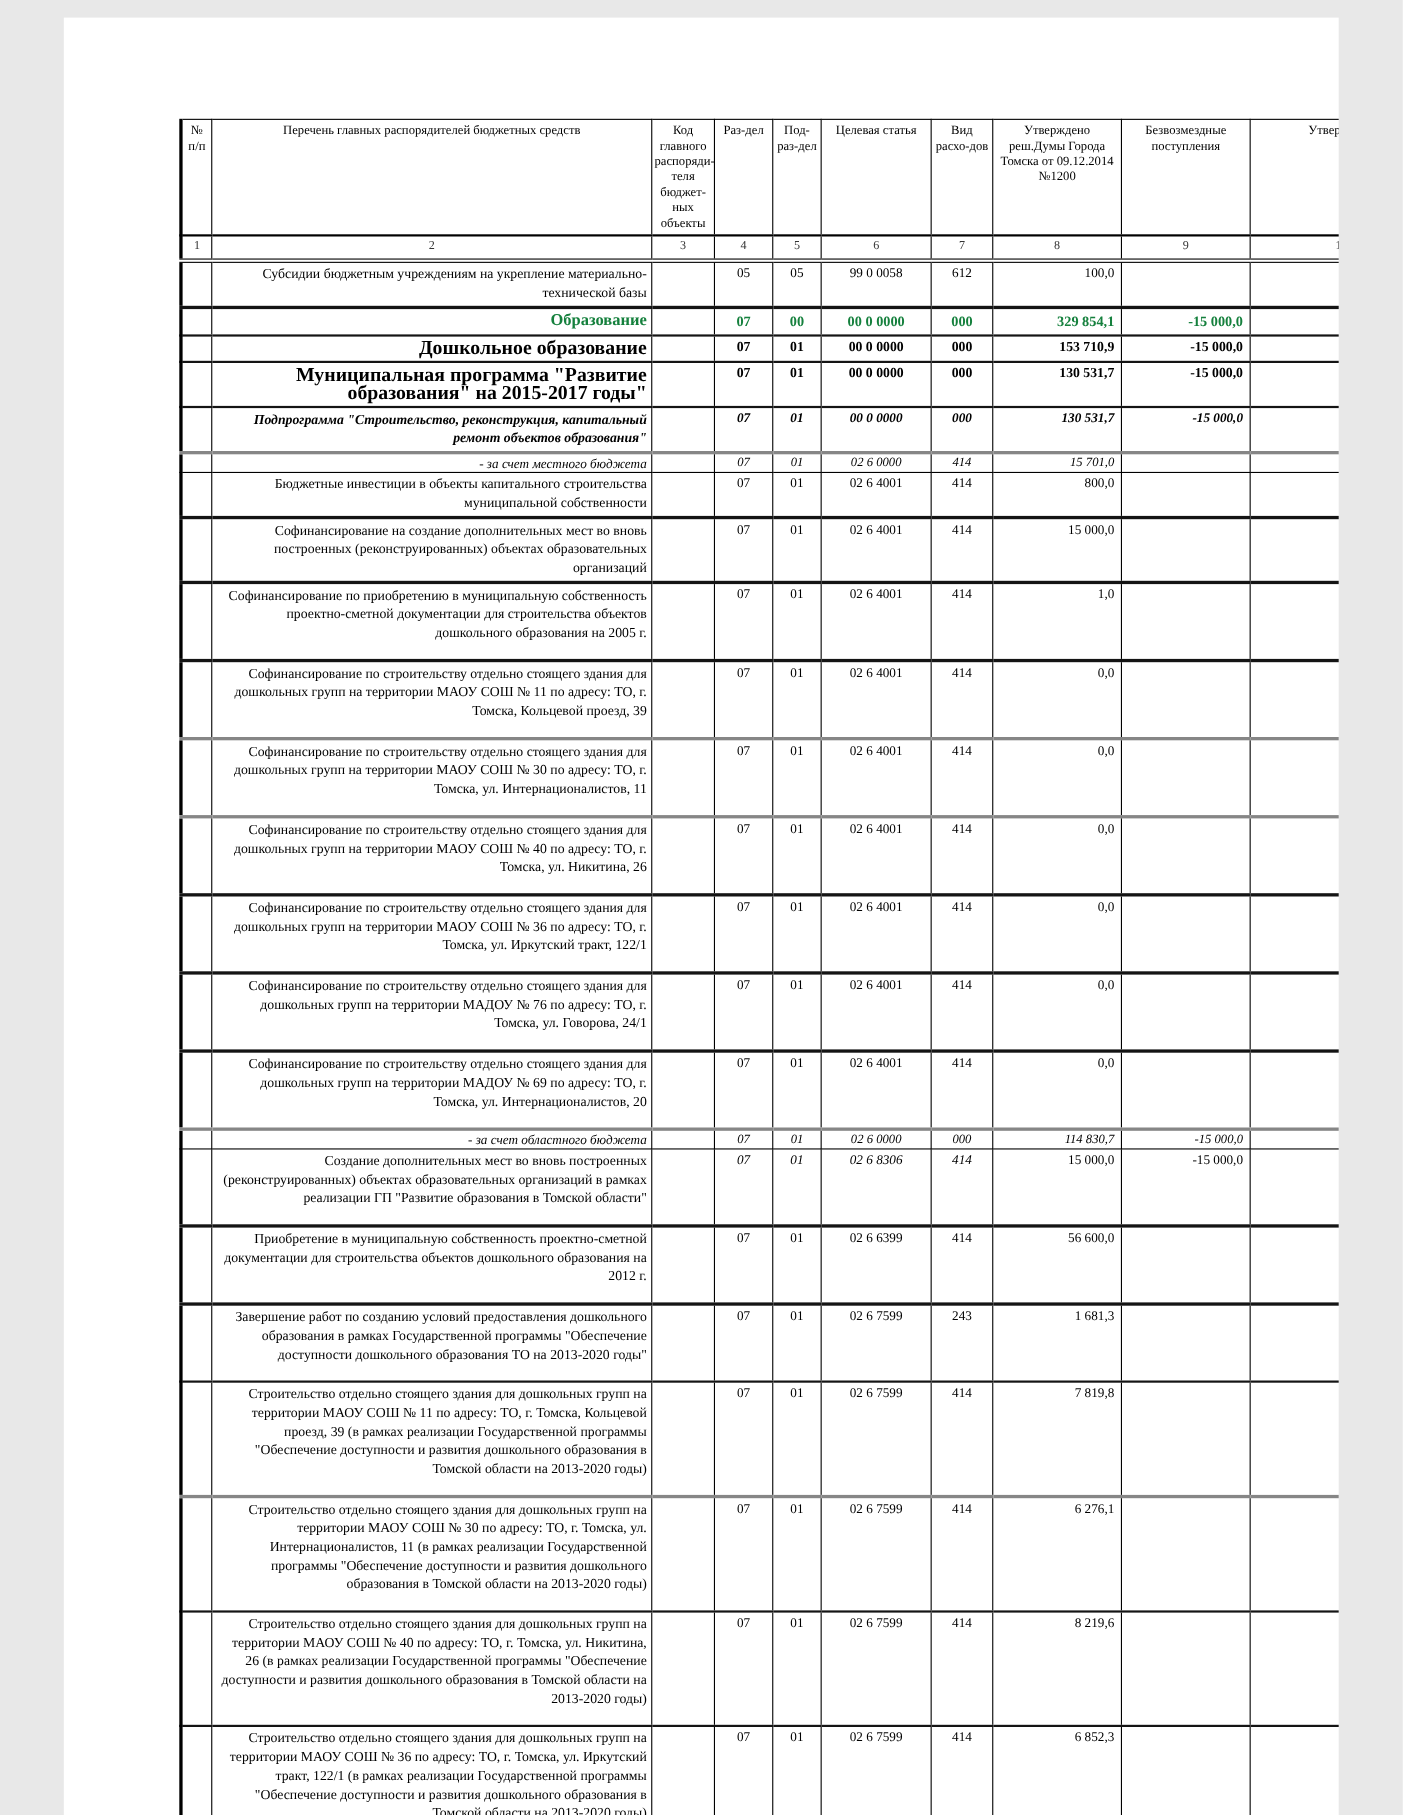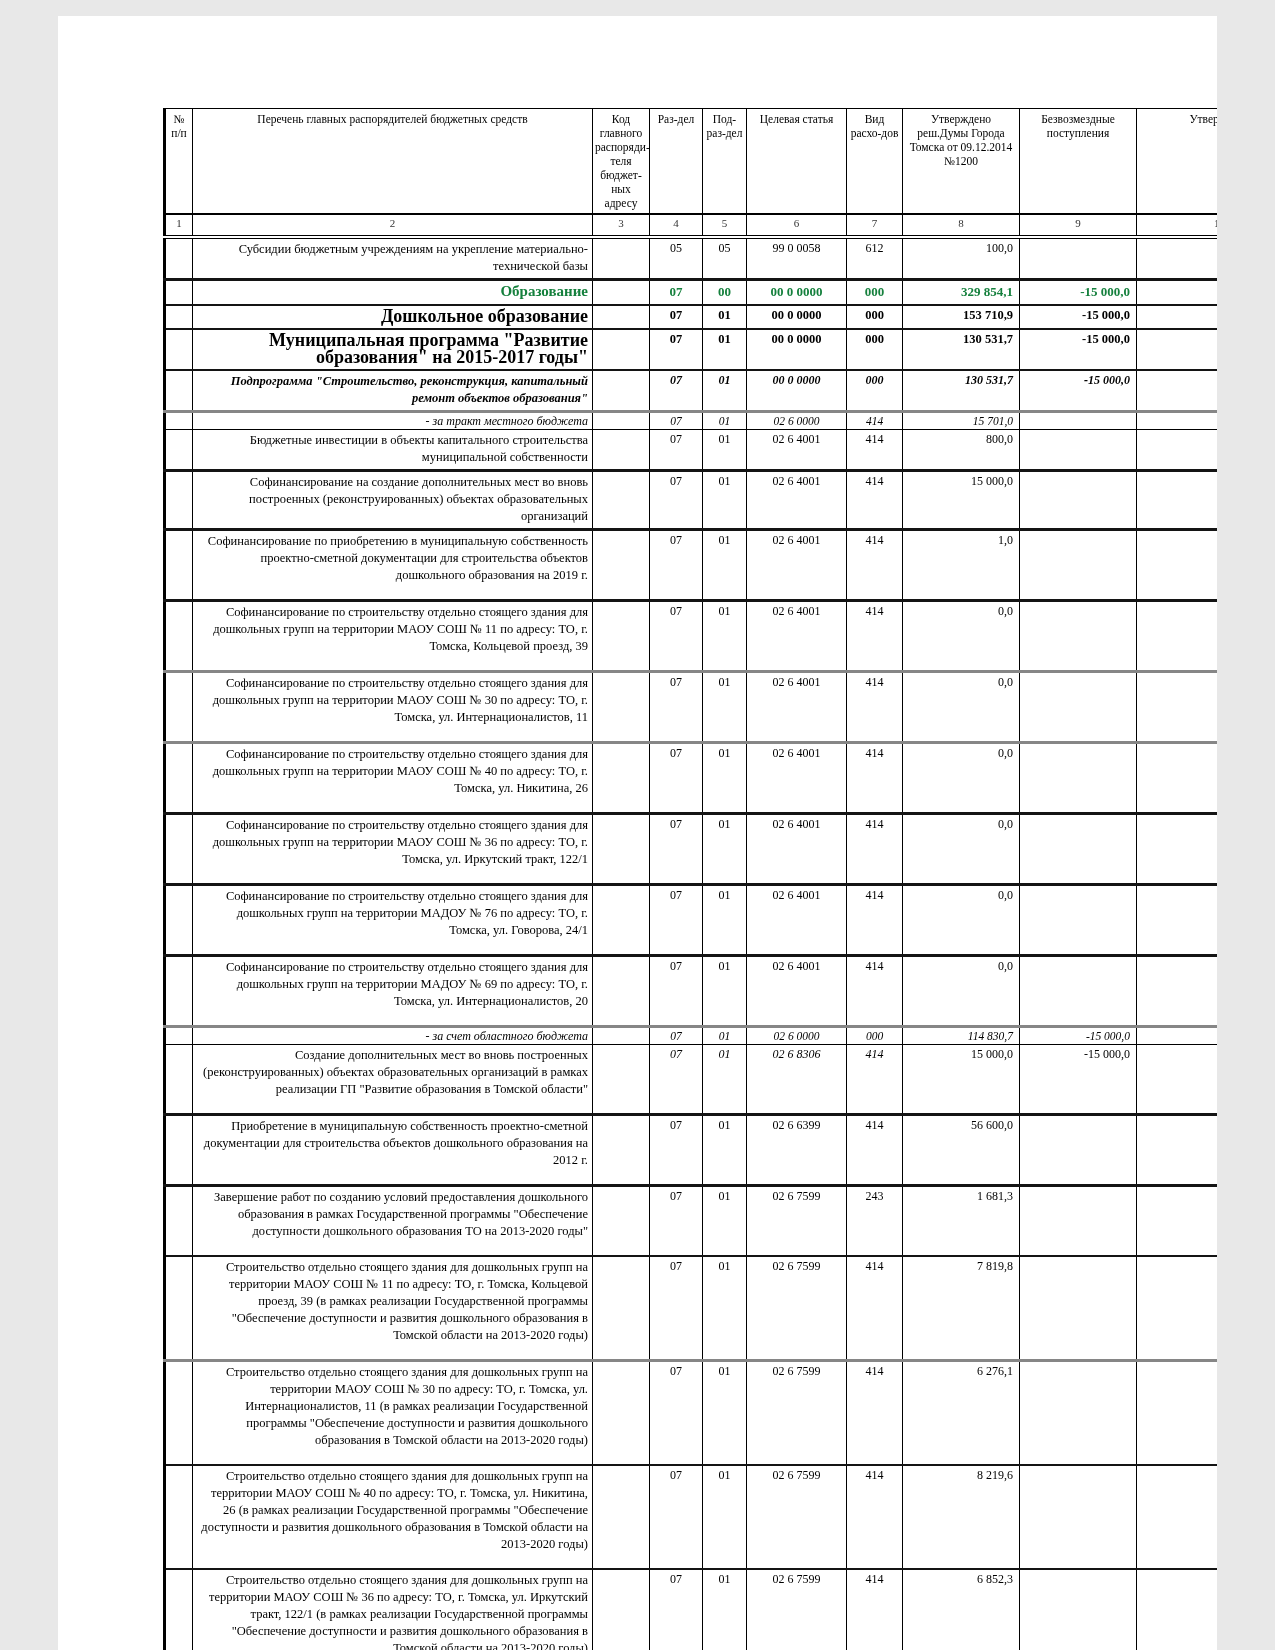--- a/index.html
+++ b/index.html
@@ -66,21 +66,21 @@
         <col class="c7">
         <col class="c8">
       <col class="c9">
         <col class="c10">
         <col class="c11">
     </colgroup>
     <thead>
       <tr class="hdr">
         <th>№ п/п</th>
         <th>Перечень главных распорядителей бюджетных средств</th>
-        <th>Код главного распоряди-теля бюджет-ных адресу</th>
+        <th>Код главного распоряди-теля бюджет-ных объекты</th>
         <th>Раз-дел</th>
         <th>Под-раз-дел</th>
         <th>Целевая статья</th>
         <th>Вид расхо-дов</th>
         <th>Утверждено реш.Думы Города Томска от 09.12.2014 №1200</th>
         <th>Безвозмездные поступления</th>
         <th>Утверждено</th>
         <th></th>
       </tr>
       <tr class="nums">
@@ -158,21 +158,21 @@
           <td class="code">01</td>
           <td class="code">00 0 0000</td>
           <td class="code">000</td>
           <td class="val">130&nbsp;531,7</td>
           <td class="val">-15&nbsp;000,0</td>
           <td class="val">290,8</td>
           <td></td>
         </tr>
         <tr class="btg em-source">
           <td class="num"></td>
-          <td class="name">- за тракт местного бюджета</td>
+          <td class="name">- за счет местного бюджета</td>
           <td class="code"></td>
           <td class="code">07</td>
           <td class="code">01</td>
           <td class="code">02 6 0000</td>
           <td class="code">414</td>
           <td class="val">15&nbsp;701,0</td>
           <td class="val"></td>
           <td class="val">290,8</td>
           <td></td>
         </tr>
@@ -197,21 +197,21 @@
           <td class="code">01</td>
           <td class="code">02 6 4001</td>
           <td class="code">414</td>
           <td class="val">15&nbsp;000,0</td>
           <td class="val"></td>
           <td class="val"></td>
           <td></td>
         </tr>
         <tr class="bt3 em-normal ind gap">
           <td class="num"></td>
-          <td class="name">Софинансирование по приобретению в муниципальную собственность проектно-сметной документации для строительства объектов дошкольного образования на 2019 г.</td>
+          <td class="name">Софинансирование по приобретению в муниципальную собственность проектно-сметной документации для строительства объектов дошкольного образования на 2005 г.</td>
           <td class="code"></td>
           <td class="code">07</td>
           <td class="code">01</td>
           <td class="code">02 6 4001</td>
           <td class="code">414</td>
           <td class="val">1,0</td>
           <td class="val"></td>
           <td class="val"></td>
           <td></td>
         </tr>

